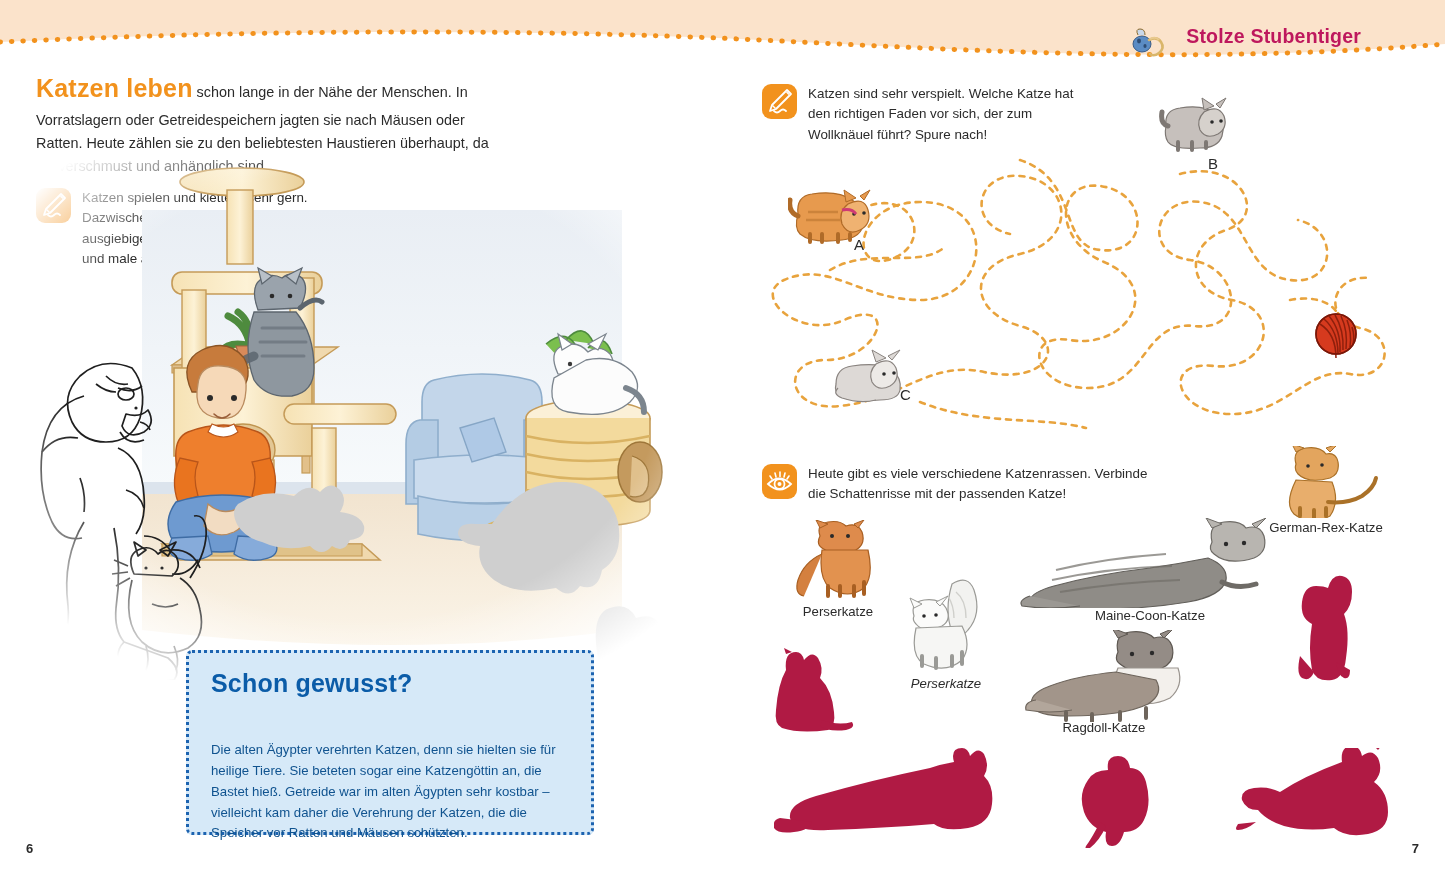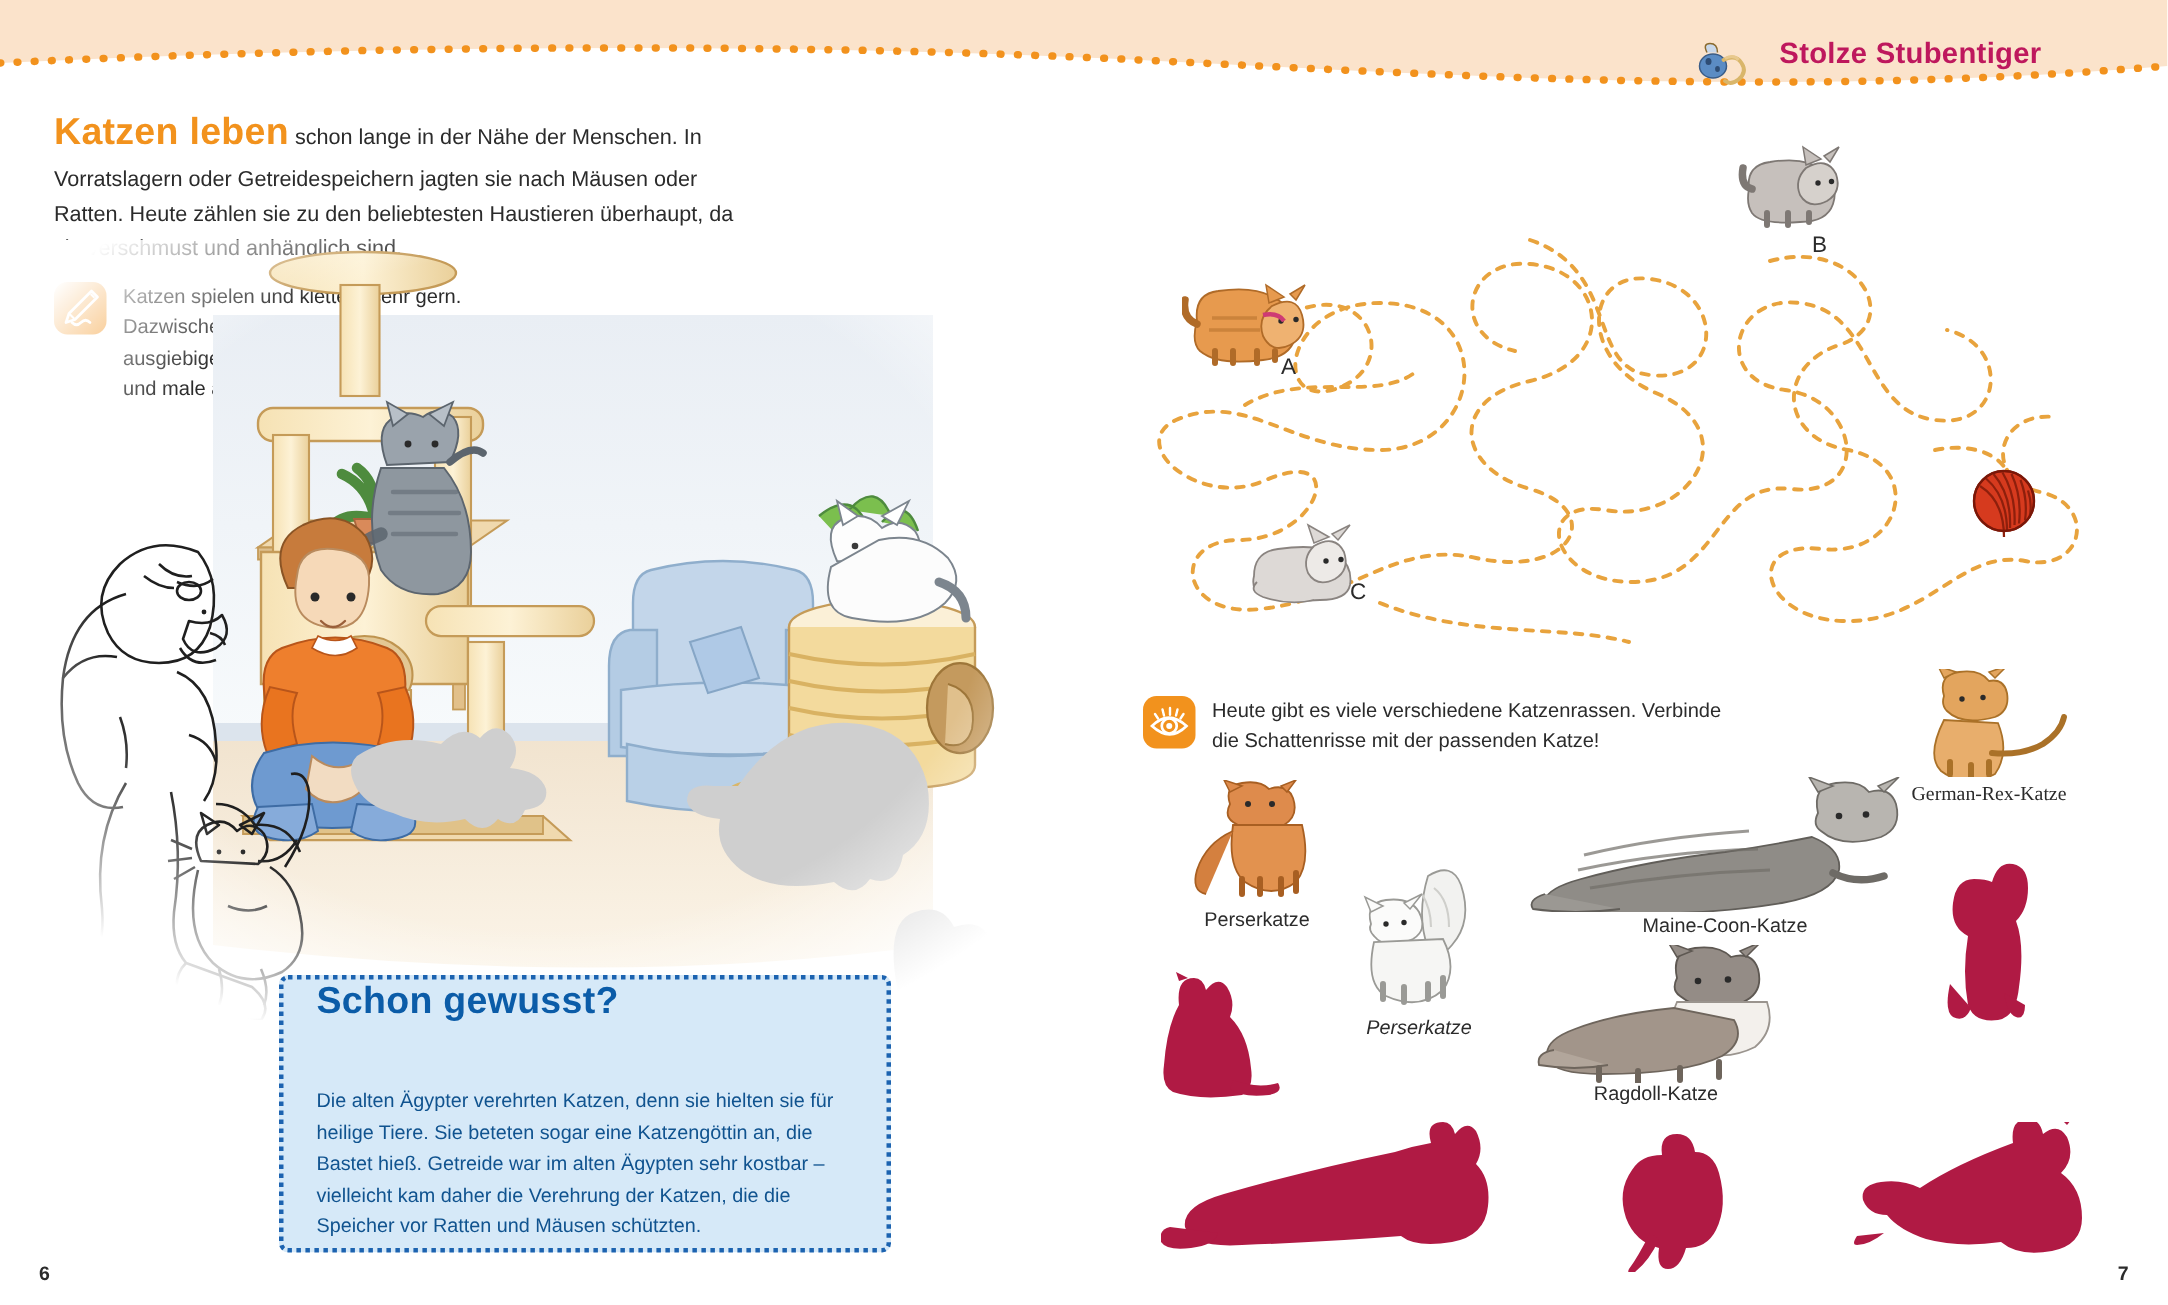--- a/index.html
+++ b/index.html
@@ -56,21 +56,21 @@
   #task-match { left: 762px; top: 464px; width: 400px; }
 
   
   .scene { position: absolute; left: 22px; top: 160px; width: 680px; height: 520px; }
 
   
   .know {
     position: absolute; left: 186px; top: 650px; width: 408px; height: 185px;
     background: #D6E9F8; border-radius: 6px;
     border: 3px dotted #1C63B0;
-    padding: 0 20px 10px 22px;
+    padding: 16px 20px 10px 22px;
   }
   .know h2 {
     color: #0B5CA8; font-size: 25px; font-weight: bold;
     margin-bottom: 9px; letter-spacing: .2px;
   }
   .know p { color: #10538F; font-size: 13.2px; line-height: 1.58; margin-top: 42px; }
 
   
   .maze { position: absolute; left: 770px; top: 150px; width: 620px; height: 290px; }
   .maze-label {
@@ -281,20 +281,31 @@
     </svg>
   </div>
 
   <div class="know">
     <h2>Schon gewusst?</h2>
     <p>Die alten Ägypter verehrten Katzen, denn sie hielten sie für heilige Tiere. Sie beteten sogar eine Katzengöttin an, die Bastet hieß. Getreide war im alten Ägypten sehr kostbar – vielleicht kam daher die Verehrung der Katzen, die die Speicher vor Ratten und Mäusen schützten.</p>
   </div>
 
   <div class="page-num left">6</div>
 
+  <div class="task" id="task-maze">
+    <div class="badge">
+      <svg width="35" height="35" viewBox="0 0 35 35">
+        <path d="M25 6 L29 10 L14 25 L8 27 L10 21 Z" fill="none" stroke="#fff" stroke-width="1.8" stroke-linejoin="round"></path>
+        <path d="M24.5 8 L27 10.5" stroke="#fff" stroke-width="1.4"></path>
+        <path d="M10.5 21.5 L13.5 24.5" stroke="#fff" stroke-width="1.4"></path>
+        <path d="M12 27 q3 3 6 0 q3 -3 6 0" fill="none" stroke="#fff" stroke-width="1.8" stroke-linecap="round"></path>
+      </svg>
+    </div>
+    <div class="txt">Katzen sind sehr verspielt. Welche Katze hat den richtigen Faden vor sich, der zum Wollknäuel führt? Spure nach!</div>
+  </div>
 
   <div class="maze">
     <svg width="620" height="290" viewBox="0 0 620 290">
       <g fill="none" stroke="#E8A33D" stroke-width="2.6" stroke-linecap="round" stroke-dasharray="5 6">
         <path d="M72 70 C140 20 170 96 118 110 C78 120 86 52 150 52 C230 52 220 150 150 150 C90 150 60 110 14 130 C-20 146 30 190 74 170 C130 146 110 210 56 210 C10 210 16 262 70 256 C130 250 160 210 214 222 C280 236 300 190 250 176 C200 162 196 116 250 104 C310 90 300 30 250 26 C206 22 196 74 240 84"></path>
         <path d="M250 10 C310 30 288 96 330 100 C380 106 380 42 330 36 C286 30 282 90 334 112 C396 138 356 200 300 190 C252 182 262 238 318 238 C378 238 372 170 424 176 C478 182 470 116 420 110 C372 104 384 46 430 52 C480 58 472 124 520 130 C566 136 570 80 528 70"></path>
         <path d="M410 24 C470 8 500 66 456 80 C414 94 416 142 462 150 C514 160 498 222 444 216 C392 210 404 262 458 264 C516 266 536 216 580 224 C620 232 628 186 590 178 C552 170 560 124 600 128"></path>
         <path d="M150 252 C210 276 270 266 316 278 M60 120 C100 96 150 120 176 96"></path>
         <path d="M520 150 C560 142 580 168 564 182"></path>
       </g>
@@ -424,21 +435,21 @@
       <circle cx="210" cy="26" r="2.2" fill="#2a2a2a"></circle>
         <circle cx="228" cy="25" r="2.2" fill="#2a2a2a"></circle>
       <path d="M192 40 q-30 6 -58 10 q-52 6 -96 18 q-22 6 -24 14 q-2 8 18 8 q80 4 140 -6 q34 -6 38 -22 q2 -14 -18 -22Z" fill="#8F8C87" stroke="#615E59" stroke-width="1.2"></path>
       <path d="M40 52 q50 -12 110 -16 M36 62 q56 -12 120 -14 M44 74 q60 -10 120 -12" stroke="#706D68" stroke-width="2" fill="none" opacity=".7"></path>
       <path d="M14 78 q-12 4 -8 10 q28 4 58 0" fill="#9B9893" stroke="#615E59" stroke-width="1.2"></path>
       <path d="M206 64 q16 8 34 2" stroke="#6E6B66" stroke-width="5" stroke-linecap="round" fill="none"></path>
     </svg>
     <div class="caption" style="margin-top:-4px;">Maine-Coon-Katze</div>
   </div>
 
-  <div class="breed" style="left:1256px; top:446px; width:140px;font-family:Liberation Serif, serif;">
+  <div class="breed" style="left:1256px; top:446px; width:140px;">
     <svg width="140" height="72" viewBox="0 0 140 72">
       <path d="M40 18 q-4 -14 10 -16 q14 -2 20 6 q10 -2 12 8 q2 12 -8 16 q-22 6 -32 -4 q-4 -4 -2 -10Z" fill="#E3A55E" stroke="#AA7128" stroke-width="1.2"></path>
       <path d="M40 6 l-4 -8 l12 4Z" fill="#E3A55E" stroke="#AA7128" stroke-width="1"></path>
       <path d="M74 6 l8 -8 l-12 4Z" fill="#E3A55E" stroke="#AA7128" stroke-width="1"></path>
       <circle cx="52" cy="20" r="1.8" fill="#2a2a2a"></circle>
         <circle cx="66" cy="19" r="1.8" fill="#2a2a2a"></circle>
       <path d="M40 34 q-12 24 -2 34 q16 12 36 2 q10 -14 2 -34Z" fill="#E8AE6C" stroke="#AA7128" stroke-width="1.2"></path>
       <path d="M72 56 q20 2 34 -6 q12 -8 14 -18" fill="none" stroke="#AA7128" stroke-width="4" stroke-linecap="round"></path>
       <path d="M44 62 v8 M58 64 v8 M70 62 v8" stroke="#AA7128" stroke-width="4" stroke-linecap="round"></path>
     </svg>

